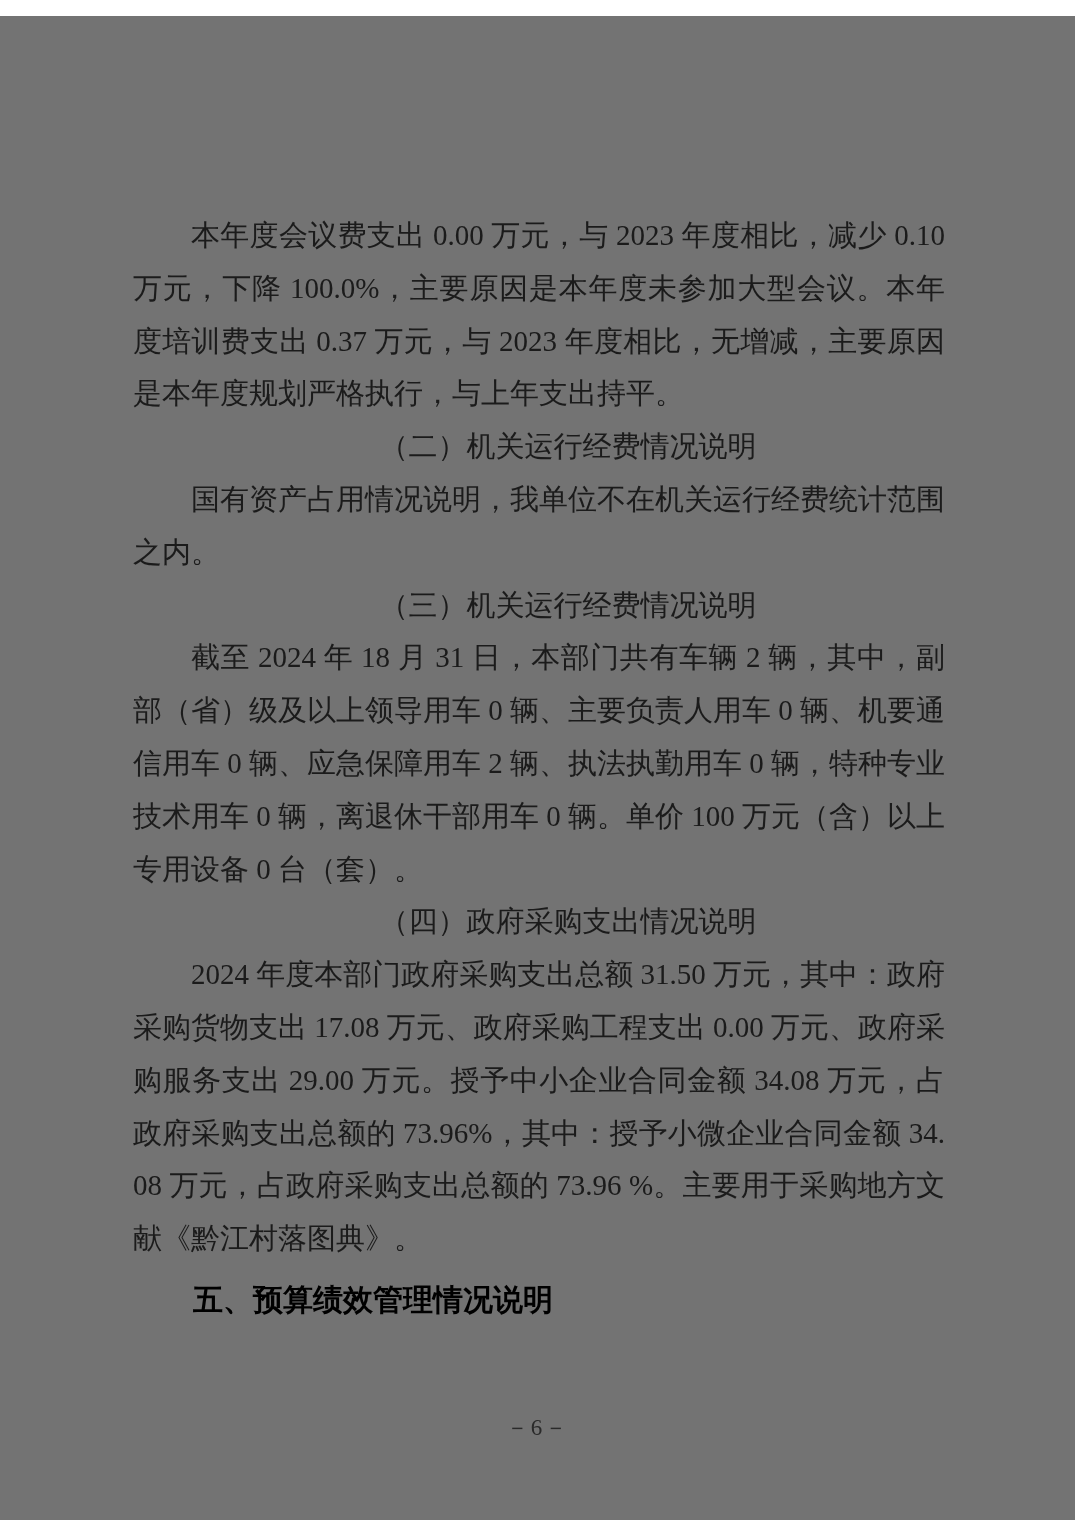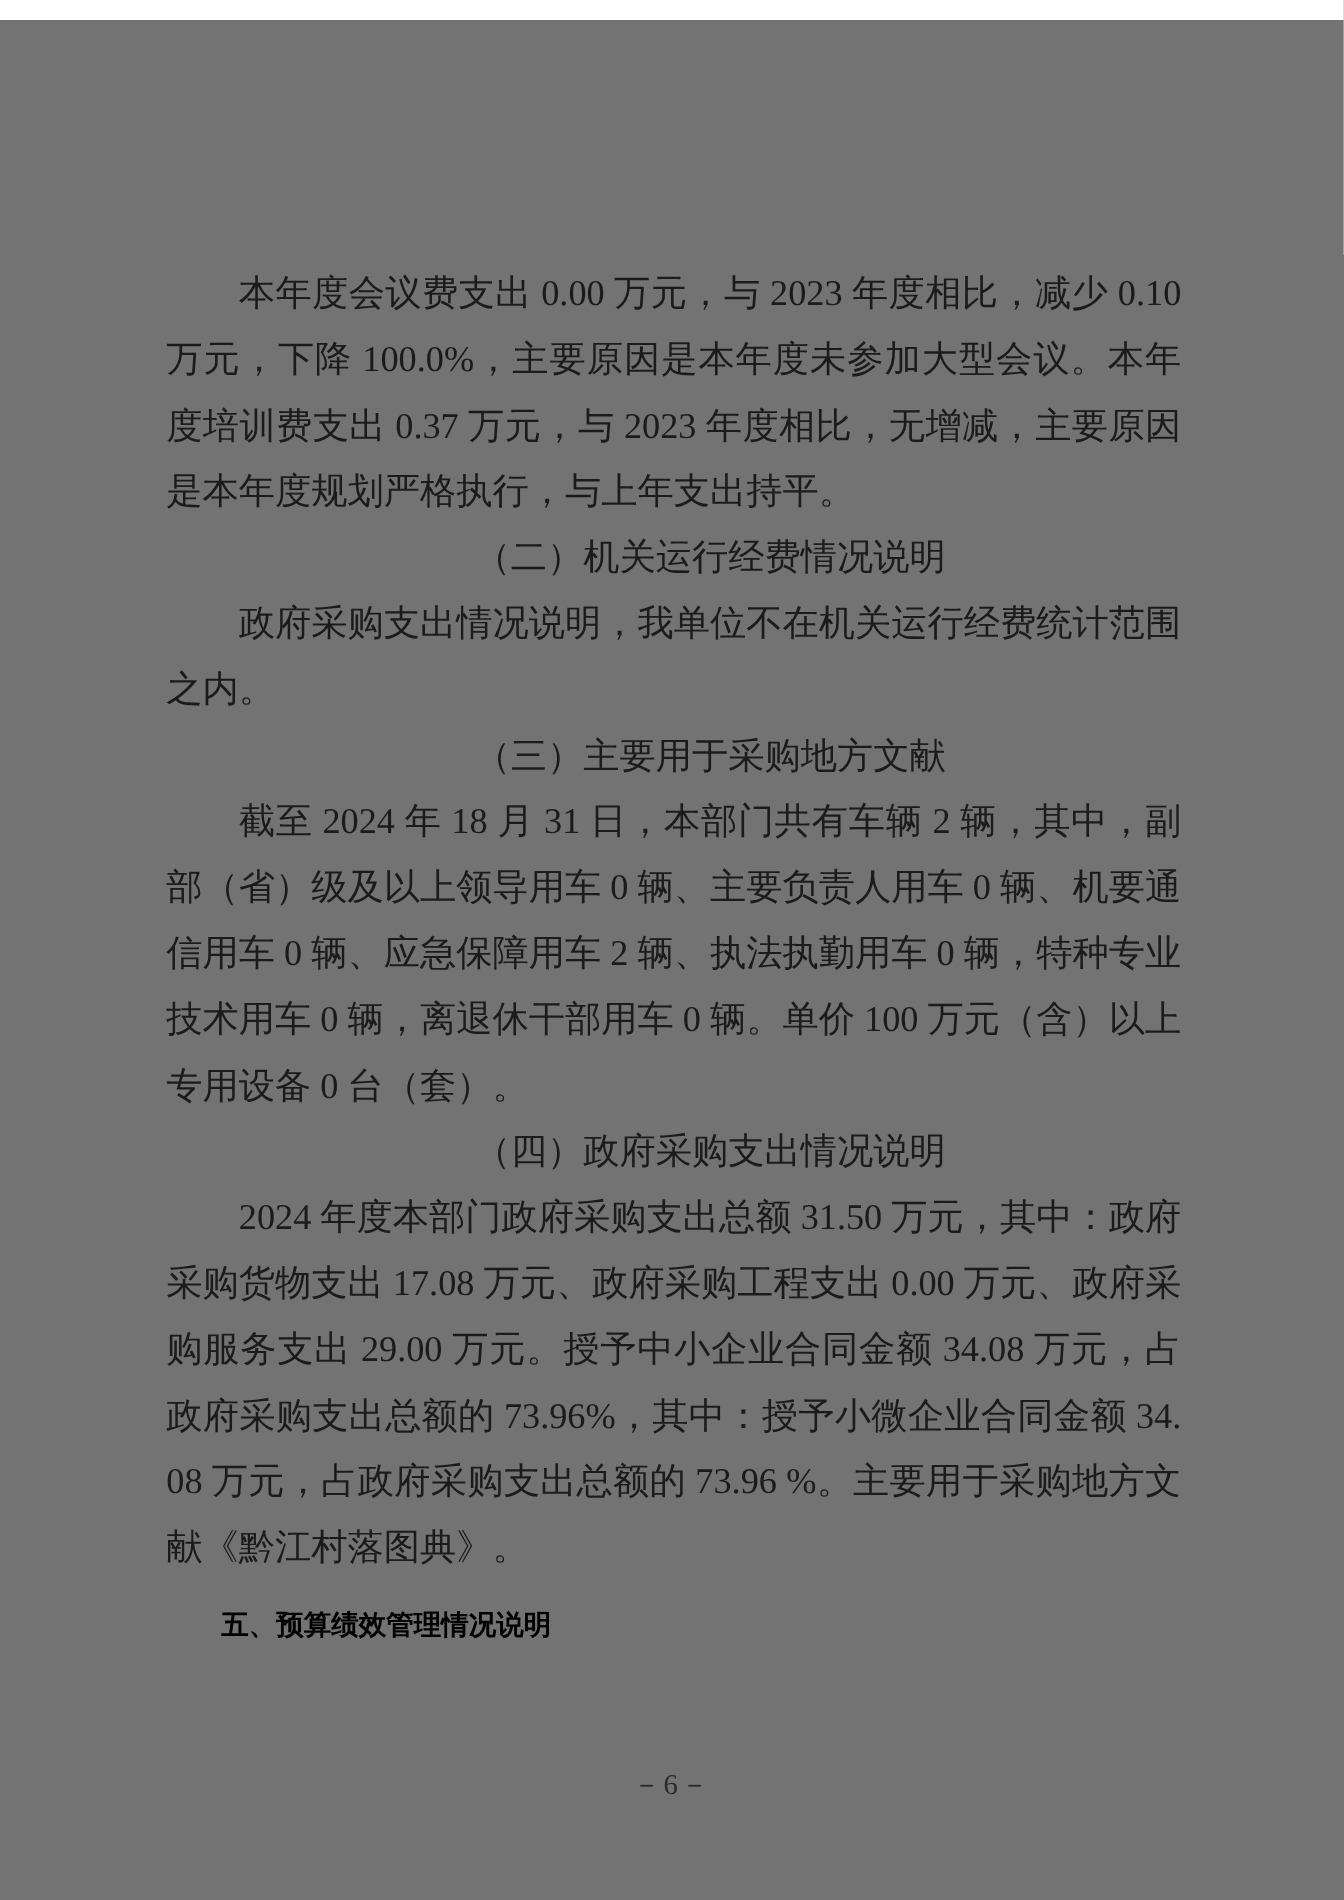--- a/index.html
+++ b/index.html
@@ -36,21 +36,21 @@
     word-break: break-all;
     font-family: "Liberation Serif", "DejaVu Serif", serif;
   }
   .content p.subheading {
     text-align: center;
   }
   .content p.section-heading {
     font-family: "Liberation Sans", "DejaVu Sans", sans-serif;
     font-weight: bold;
     color: #000000;
-    font-size: 22px;
+    font-size: 30px;
     margin-top: 9px;
     text-align: left;
   }
   .page-number {
     position: absolute;
     left: 0;
     top: 1396px;
     width: 1075px;
     text-align: center;
     font-size: 23px;
@@ -59,22 +59,22 @@
     font-family: "Liberation Serif", "DejaVu Serif", serif;
   }
 </style>
 </head>
 <body>
 
 <div class="page">
   <div class="content">
     <p class="body">本年度会议费支出 0.00 万元，与 2023 年度相比，减少 0.10 万元，下降 100.0%，主要原因是本年度未参加大型会议。本年度培训费支出 0.37 万元，与 2023 年度相比，无增减，主要原因是本年度规划严格执行，与上年支出持平。</p>
     <p class="subheading">（二）机关运行经费情况说明</p>
-    <p class="body">政府采购支出情况说明，我单位不在机关运行经费统计范围之内。</p>
-    <p class="subheading">（三）主要用于采购地方文献</p>
+    <p class="body">国有资产占用情况说明，我单位不在机关运行经费统计范围之内。</p>
+    <p class="subheading">（三）机关运行经费情况说明</p>
     <p class="body">截至 2024 年 18 月 31 日，本部门共有车辆 2 辆，其中，副部（省）级及以上领导用车 0 辆、主要负责人用车 0 辆、机要通信用车 0 辆、应急保障用车 2 辆、执法执勤用车 0 辆，特种专业技术用车 0 辆，离退休干部用车 0 辆。单价 100 万元（含）以上专用设备 0 台（套）。</p>
     <p class="subheading">（四）政府采购支出情况说明</p>
     <p class="body">2024 年度本部门政府采购支出总额 31.50 万元，其中：政府采购货物支出 17.08 万元、政府采购工程支出 0.00 万元、政府采购服务支出 29.00 万元。授予中小企业合同金额 34.08 万元，占政府采购支出总额的 73.96%，其中：授予小微企业合同金额 34.08 万元，占政府采购支出总额的 73.96 %。主要用于采购地方文献《黔江村落图典》。</p>
     <p class="section-heading">五、预算绩效管理情况说明</p>
   </div>
 
   <div class="page-number">－6－</div>
 </div>
 
 </body></html>

